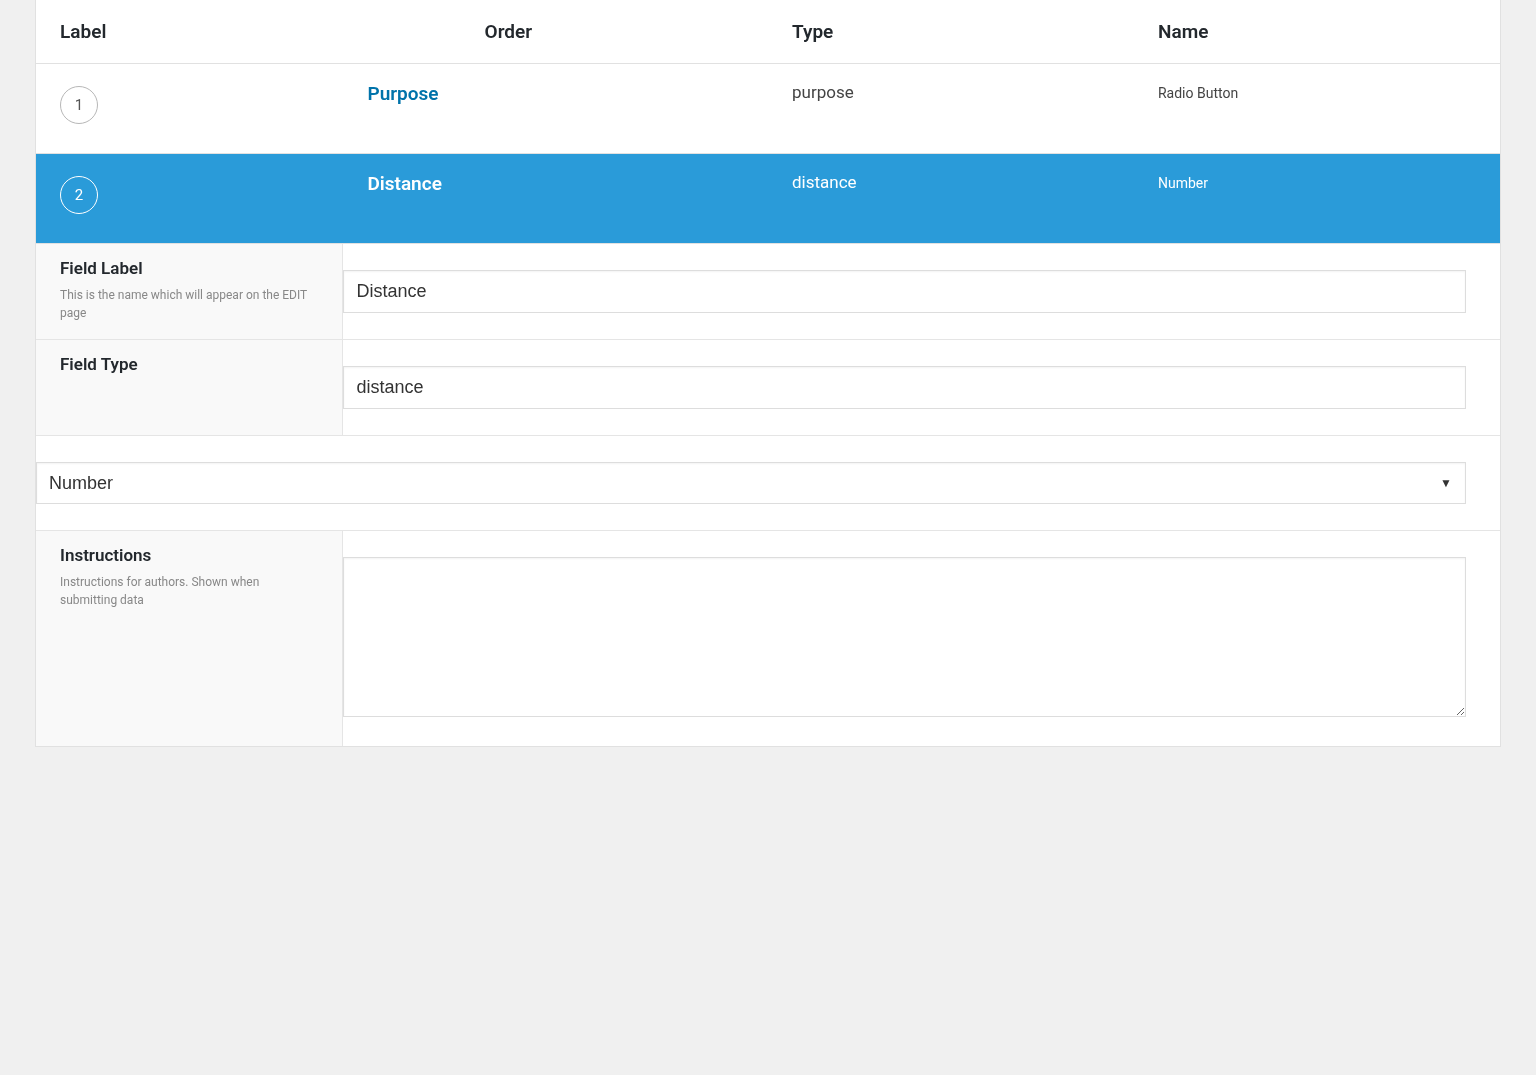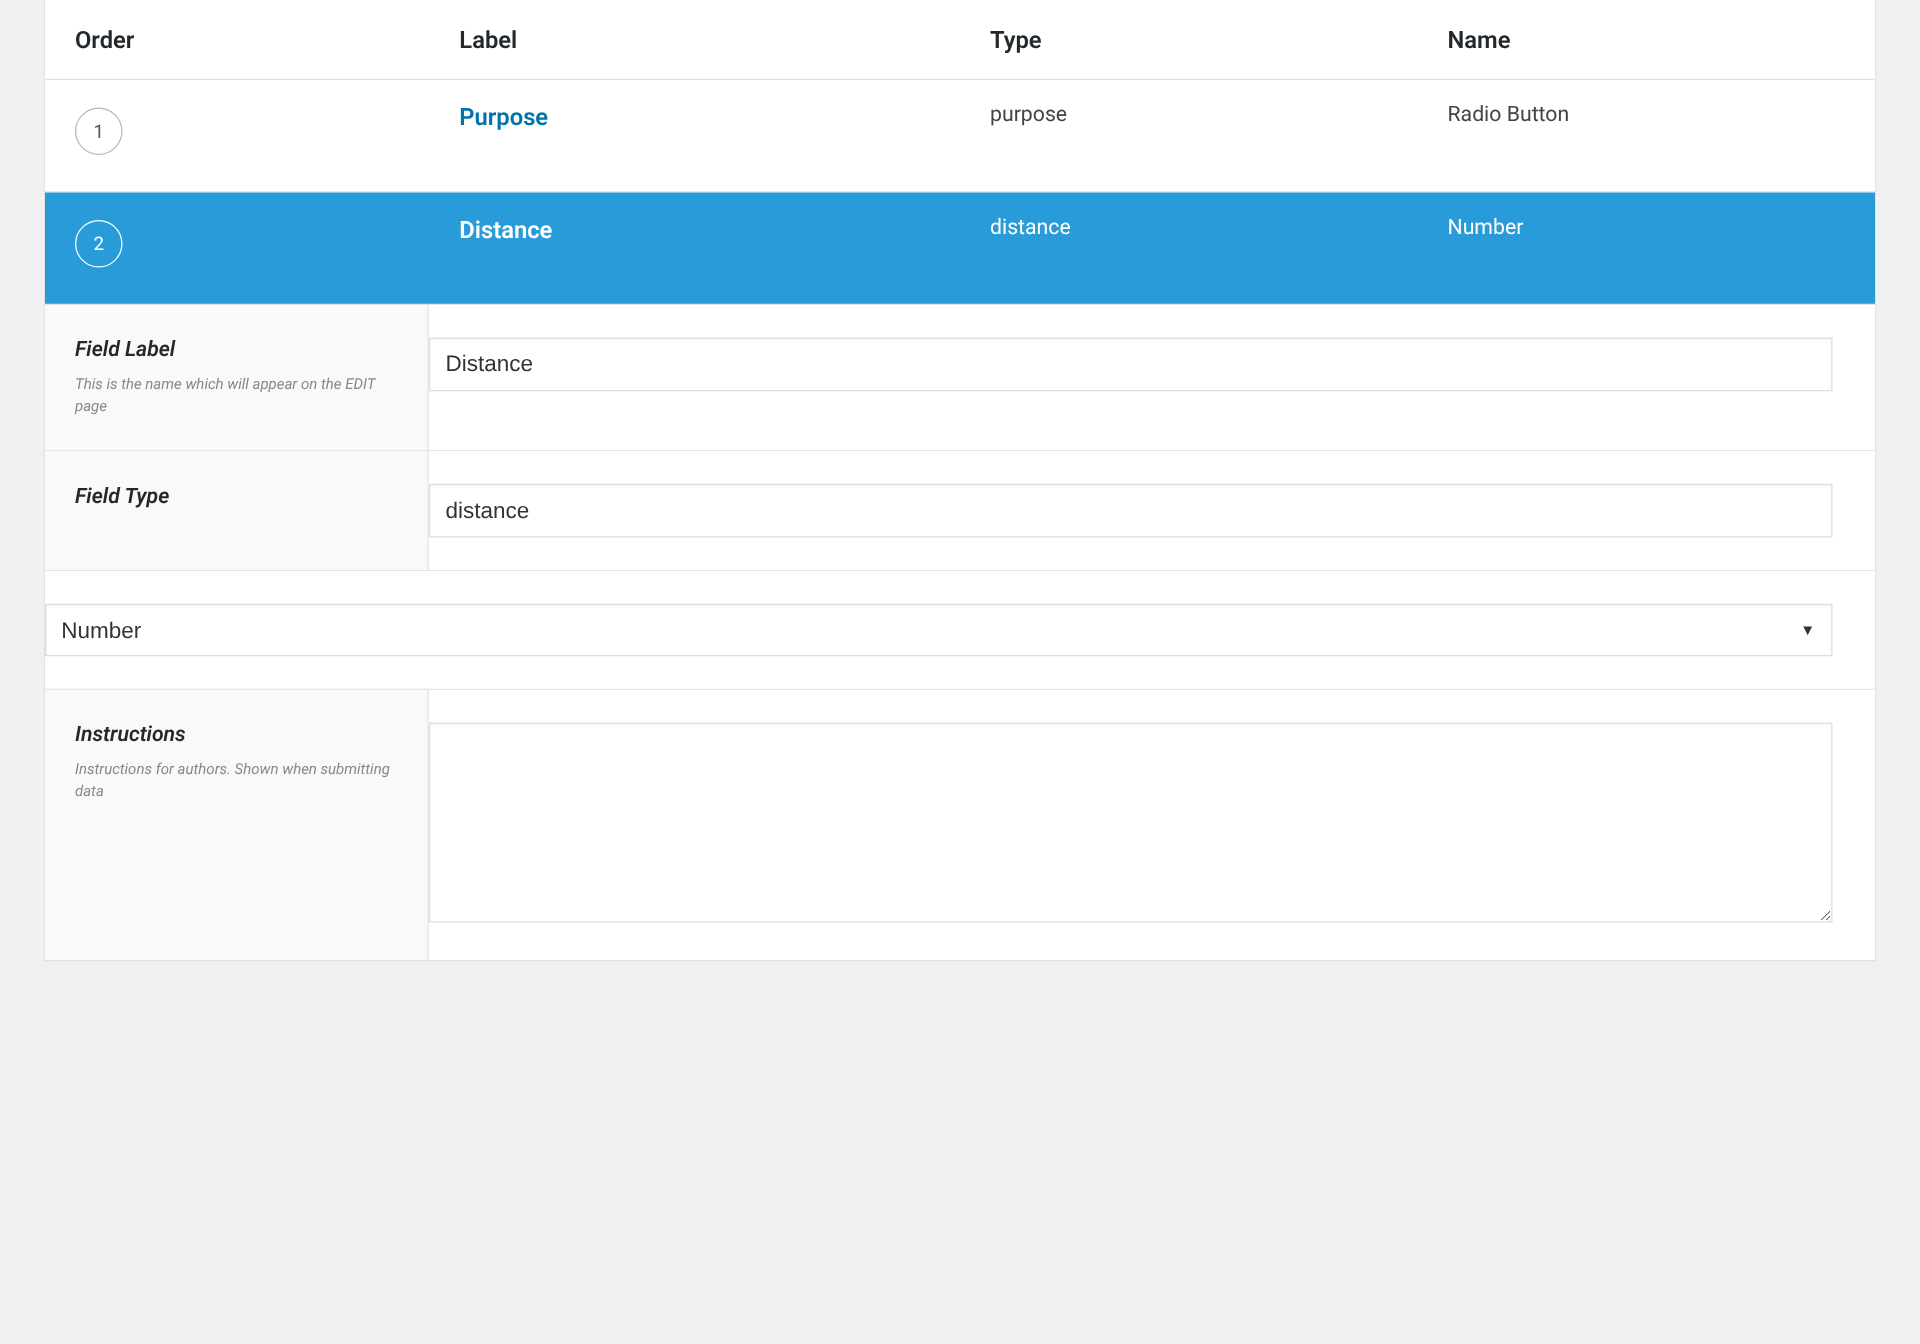--- a/index.html
+++ b/index.html
@@ -78,38 +78,37 @@
     }
     .field-row.selected .cell {
       color: #fff;
     }
     .name-text {
       color: #444;
       font-size: 17px;
     }
     .type-text {
       color: #444;
-      font-size: 17px;
+      font-size: 14px;
     }
     .field-row.selected .name-text,
     .field-row.selected .type-text {
       color: #fff;
     }
 
     .settings-row {
       display: flex;
       border-bottom: 1px solid #e5e5e5;
       background: #fff;
     }
     .settings-label-col {
       width: 21%;
-      padding: 26px 24px;
+      padding: 14px 24px;
       background: #f9f9f9;
       border-right: 1px solid #e5e5e5;
-      font-style: italic;
     }
     .settings-label-title {
       font-size: 17px;
       font-weight: 600;
       color: #23282d;
       margin-bottom: 8px;
     }
     .settings-label-desc {
       font-size: 12px;
       color: #888;
@@ -171,22 +170,22 @@
       border-bottom: none;
       justify-content: flex-end;
     }
   </style>
 </head>
 <body>
 
 <div class="container">
 
   <div class="header-row">
+    <div class="header-cell col-label">Label</div>
     <div class="header-cell col-order">Order</div>
-    <div class="header-cell col-label">Label</div>
     <div class="header-cell col-type">Type</div>
     <div class="header-cell col-name">Name</div>
   </div>
 
   <div class="field-row">
     <div class="cell col-order">
       <div class="order-circle">1</div>
     </div>
     <div class="cell col-label">
       <span class="label-link">Purpose</span>

